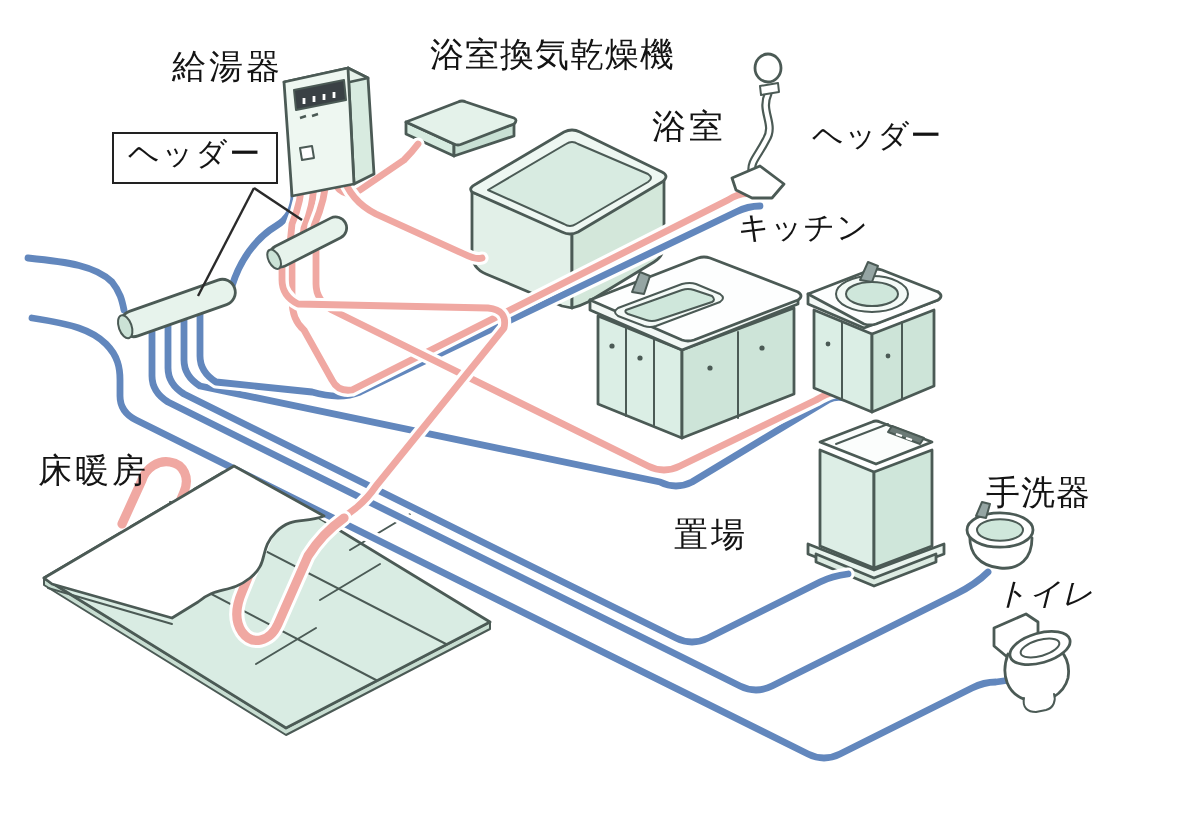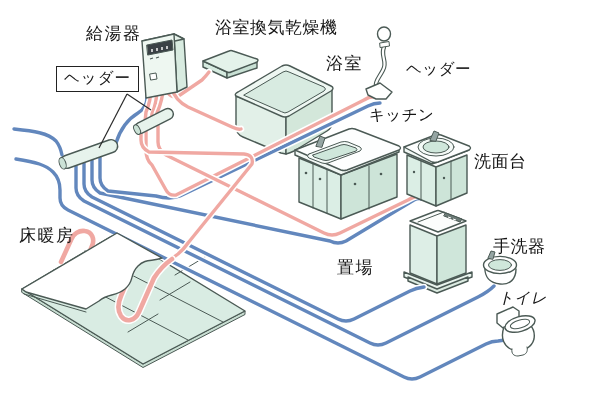--- a/index.html
+++ b/index.html
@@ -214,21 +214,20 @@
     <path d="M127,94 L151,110" stroke="#2a2a2a" stroke-width="1.2" fill="none"></path>
   </g>
 </svg>
 
 <div class="lbl" style="left:86px;top:24px;">給湯器</div>
 <div class="lbl boxed" style="left:56px;top:66px;">ヘッダー</div>
 <div class="lbl" style="left:215px;top:18px;letter-spacing:0.5px;">浴室換気乾燥機</div>
 <div class="lbl" style="left:326px;top:54px;">浴室</div>
 <div class="lbl small" style="left:406px;top:60px;">ヘッダー</div>
 <div class="lbl small" style="left:369px;top:106px;">キッチン</div>
-<div class="lbl" style="left:474px;top:152px;letter-spacing:0.5px;">洗面台</div>
 <div class="lbl" style="left:19px;top:226px;">床暖房</div>
 <div class="lbl two-line" style="left:337px;top:256px;">
   <span style="display:block;">置場</span>
 </div>
 <div class="lbl" style="left:493px;top:237px;letter-spacing:0.5px;">手洗器</div>
 <div class="lbl small" style="left:498px;top:289px;font-style:italic;">トイレ</div>
 
 </div>
 
 </body></html>

